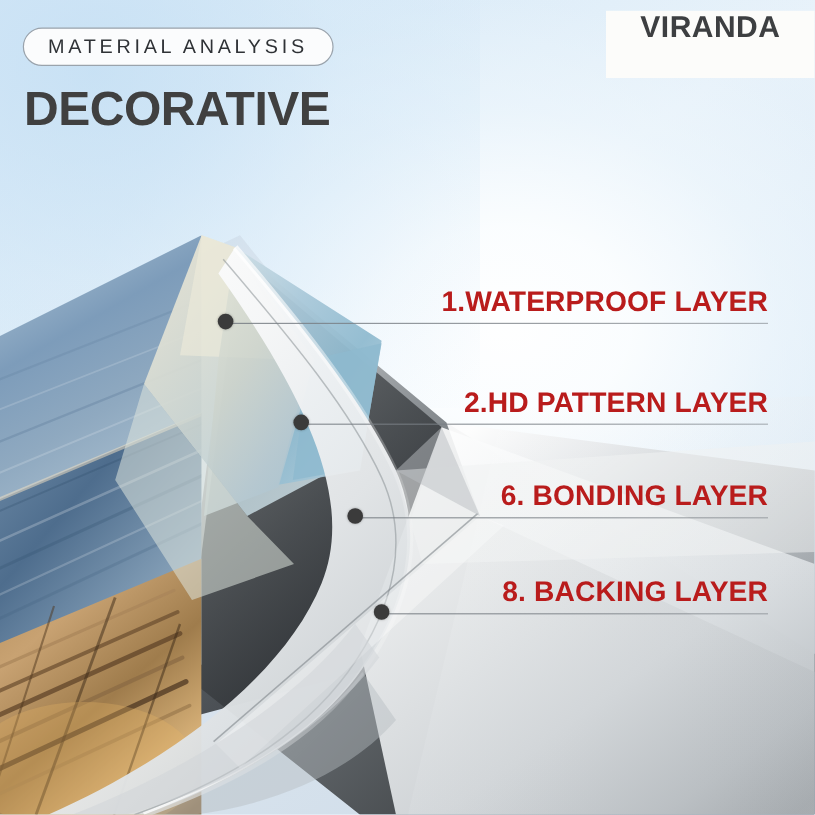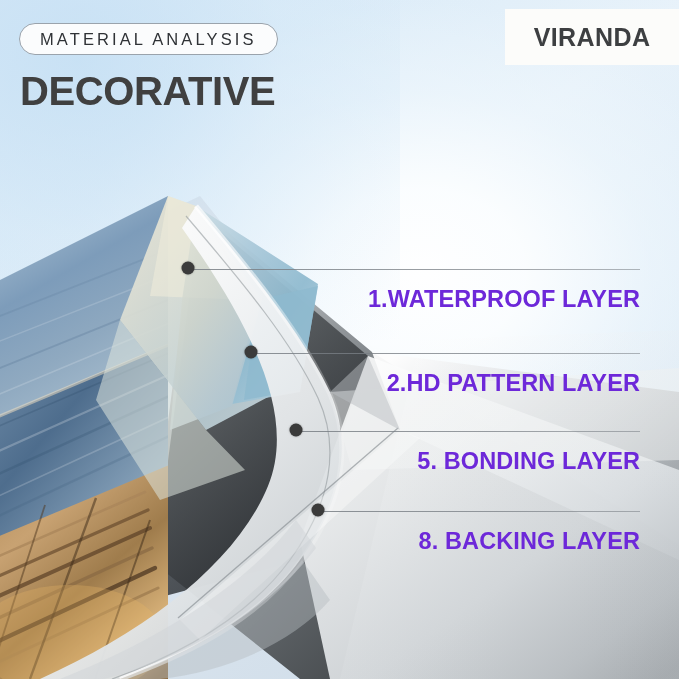--- a/index.html
+++ b/index.html
@@ -91,21 +91,21 @@
   }
 
   .brandbox {
     position: absolute;
     left: 505px;
     top: 9px;
     width: 174px;
     height: 56px;
     background: #fcfcfa;
     display: flex;
-    align-items: center;
+    align-items: flex-start;
     justify-content: center;
     box-sizing: border-box;
   }
   .brandbox-text {
     font-size: 25px;
     font-weight: bold;
     color: #3d3f41;
     letter-spacing: 0.4px;
   }
 
@@ -115,25 +115,24 @@
     left: 0; top: 0;
     width: 679px; height: 679px;
   }
   .art svg { display: block; }
   .callout-label {
     position: absolute;
     right: 39px;
     transform: translateY(-100%);
     font-size: 23.5px;
     font-weight: bold;
-    color: #6d28d9;
+    color: #b91c1c;
     letter-spacing: 0.1px;
     white-space: nowrap;
     padding-bottom: 4px;
-    margin-top: 48px;
   }
   .callout-rule {
     position: absolute;
     height: 1px;
     background: linear-gradient(to right,
         rgba(120,126,132,0.85) 0%,
         rgba(120,126,132,0.75) 55%,
         rgba(120,126,132,0.55) 100%);
   }
   .callout-dot {
@@ -366,19 +365,19 @@
 
   <div id="callouts">
       <div class="callout-rule" style="left: 188px; top: 269px; width: 452px;"></div>
       <div class="callout-dot" style="left: 188px; top: 268px;"></div>
       <div class="callout-label" style="top: 269px;">1.WATERPROOF LAYER</div>
       <div class="callout-rule" style="left: 251px; top: 353px; width: 389px;"></div>
       <div class="callout-dot" style="left: 251px; top: 352px;"></div>
       <div class="callout-label" style="top: 353px;">2.HD PATTERN LAYER</div>
       <div class="callout-rule" style="left: 296px; top: 431px; width: 344px;"></div>
       <div class="callout-dot" style="left: 296px; top: 430px;"></div>
-      <div class="callout-label" style="top: 431px;">5. BONDING LAYER</div>
+      <div class="callout-label" style="top: 431px;">6. BONDING LAYER</div>
       <div class="callout-rule" style="left: 318px; top: 511px; width: 322px;"></div>
       <div class="callout-dot" style="left: 318px; top: 510px;"></div>
       <div class="callout-label" style="top: 511px;">8. BACKING LAYER</div>
     </div>
 
 </div>
 
 </body></html>

